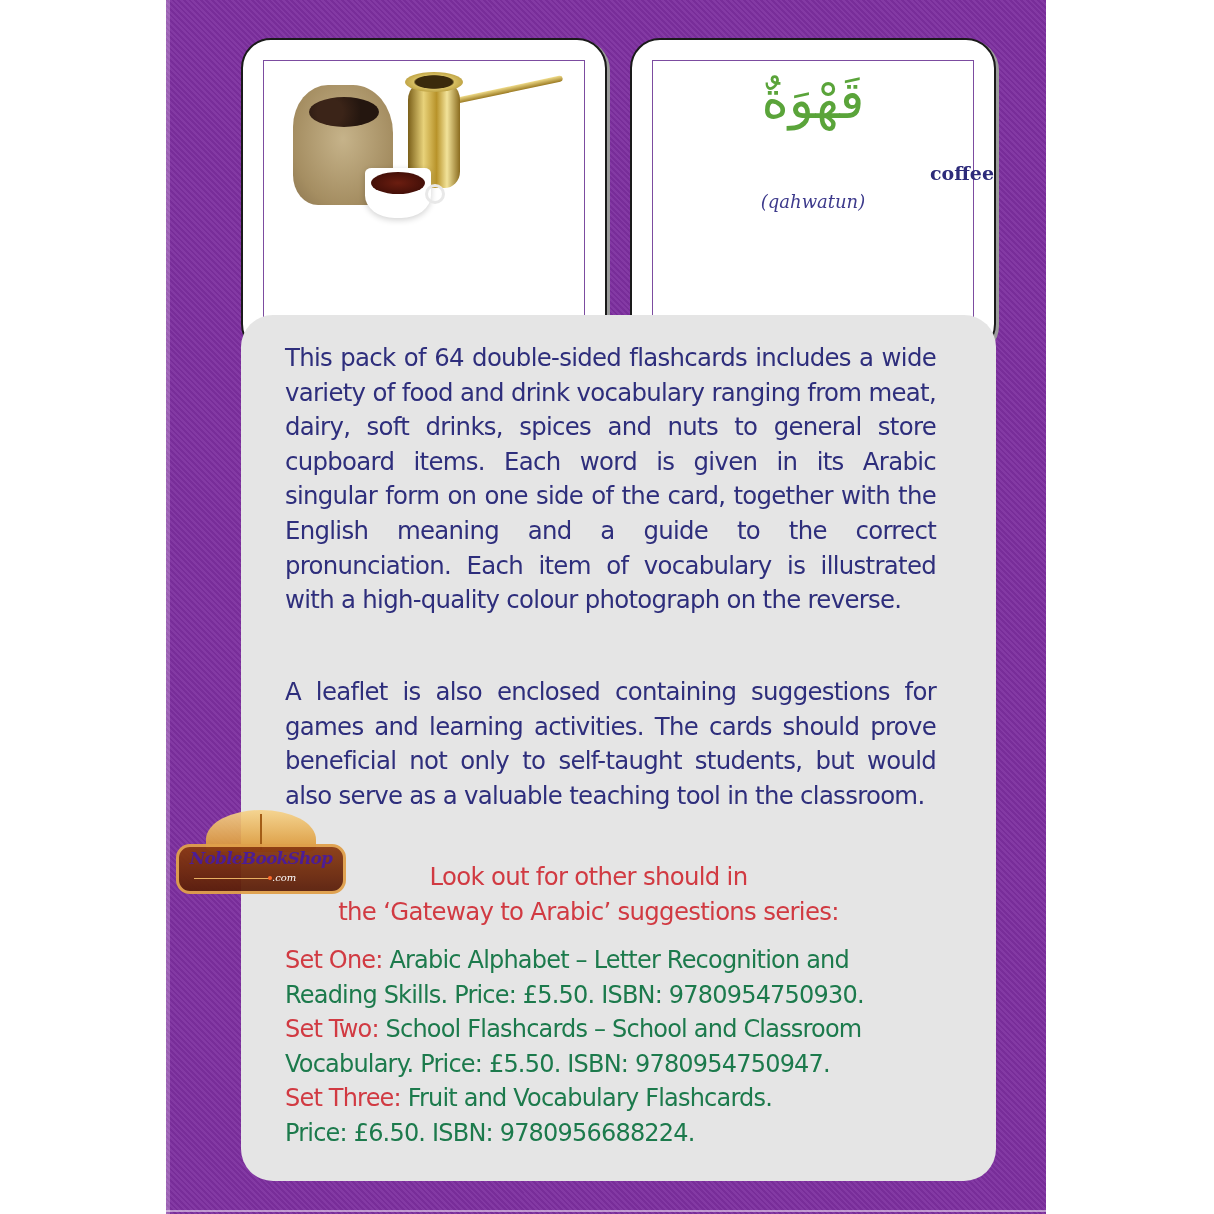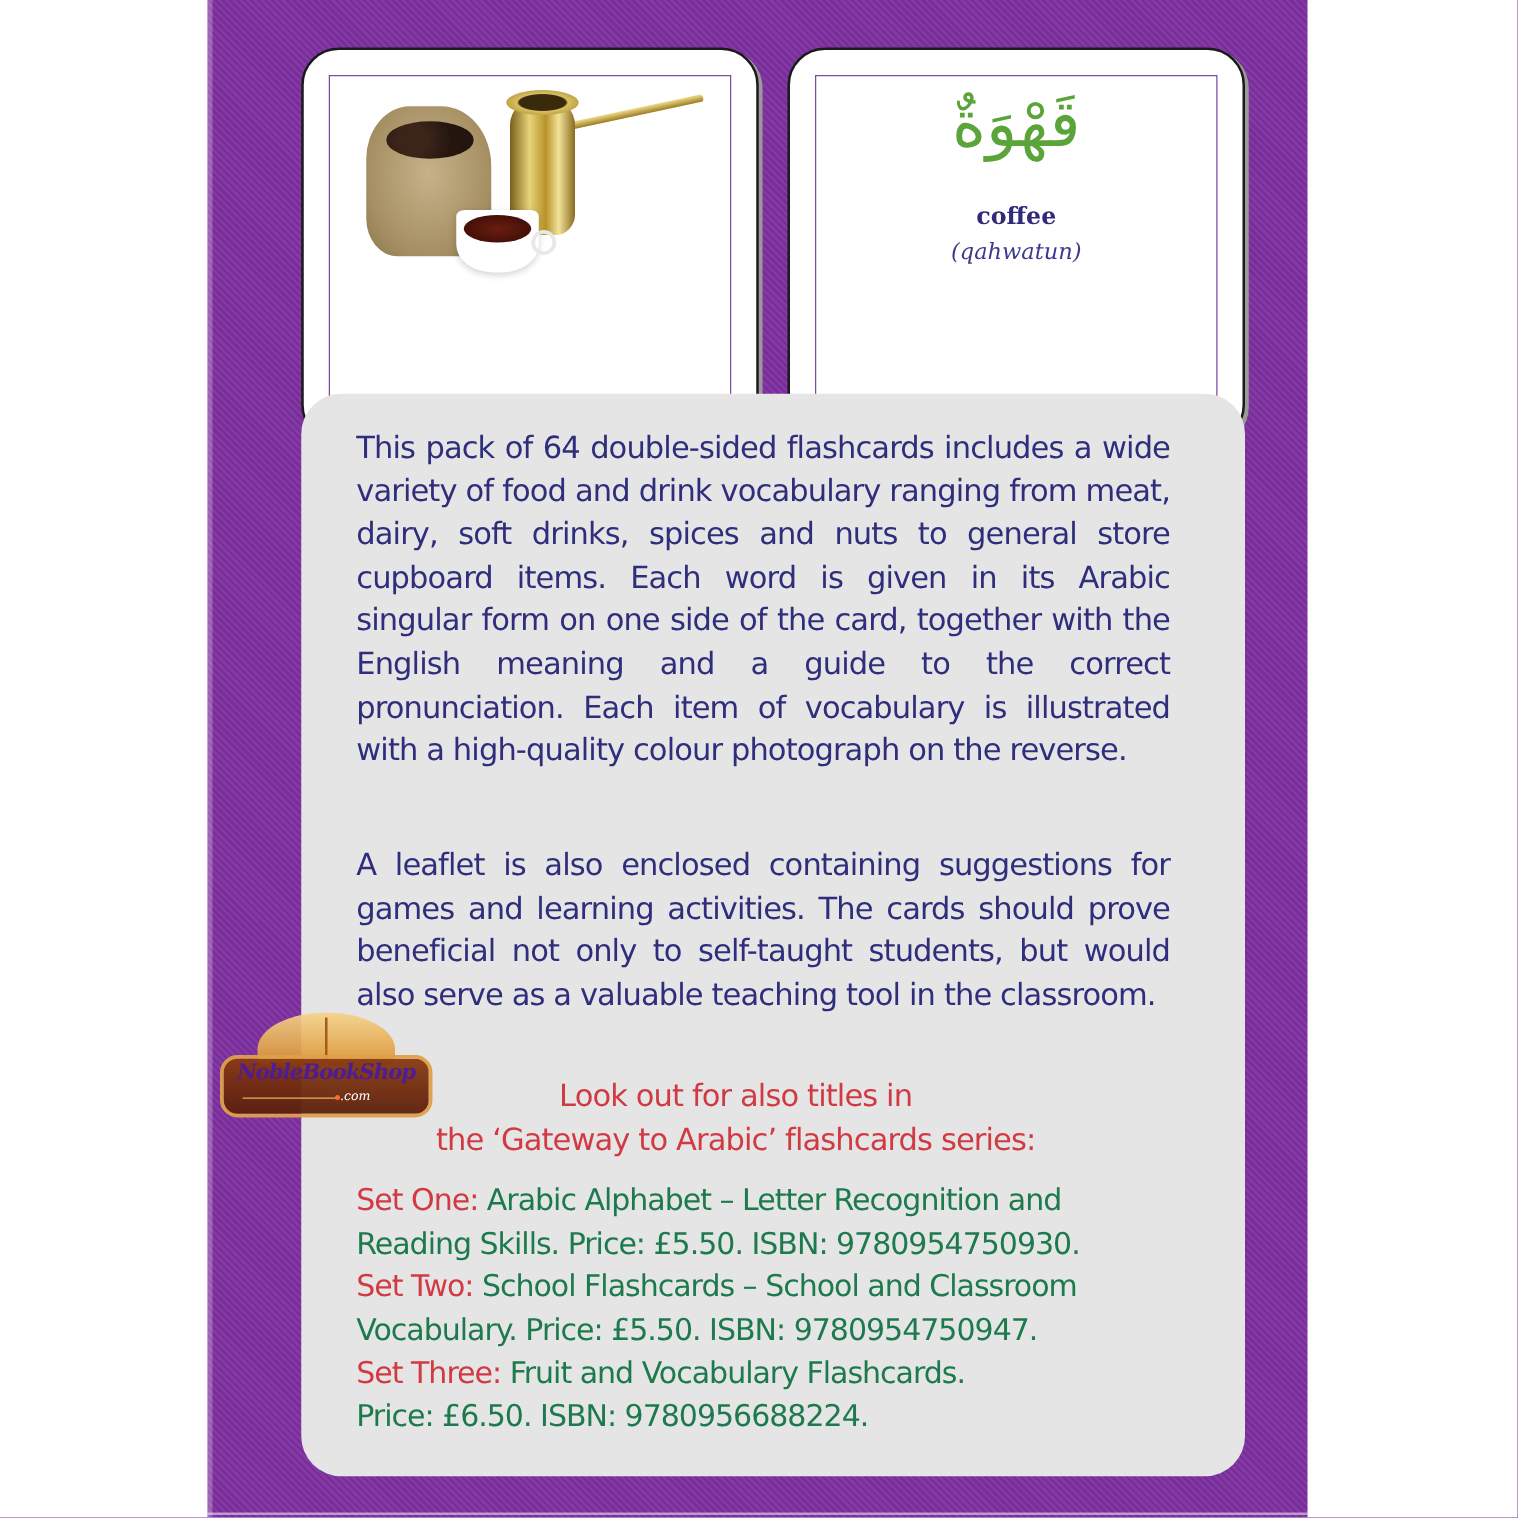--- a/index.html
+++ b/index.html
@@ -74,21 +74,21 @@
       position: absolute; left: 60px; top: 16px; width: 14px; height: 14px;
       border: 3px solid #e8e8e8; border-radius: 50%;
     }
     
     .arabic {
       position: absolute; left: 0; right: 0; top: 20px; text-align: center;
       color: #5aa43a; font-size: 52px; line-height: 80px;
       font-family: "DejaVu Sans", sans-serif;
     }
     .english {
-      position: absolute; left: 0; right: 0; top: 122px; text-align: center;
+      position: absolute; left: 0; right: 0; top: 122px; text-align: right;
       color: #2d2b7a; font-weight: bold; font-size: 19px;
       font-family: "DejaVu Serif", serif;
     }
     .translit {
       position: absolute; left: 0; right: 0; top: 151px; text-align: center;
       color: #3d3a8c; font-style: italic; font-size: 18px;
       font-family: "DejaVu Serif", serif;
     }
     
     .panel {
@@ -179,22 +179,22 @@
   <div class="arabic" dir="rtl">قَهْوَةٌ</div>
   <div class="english">coffee</div>
   <div class="translit">(qahwatun)</div>
 </div>
 
 <div class="panel">
   <p class="body-text p1">This pack of 64 double-sided flashcards includes a wide variety of food and drink vocabulary ranging from meat, dairy, soft drinks, spices and nuts to general store cupboard items. Each word is given in its Arabic singular form on one side of the card, together with the English meaning and a guide to the correct pronunciation. Each item of vocabulary is illustrated with a high-quality colour photograph on the reverse.</p>
   <p class="body-text p2">A leaflet is also enclosed containing suggestions for games and learning activities. The cards should prove beneficial not only to self-taught students, but would also serve as a valuable teaching tool in the classroom.</p>
 
   <div class="promo">
-    <div>Look out for also titles in</div>
-    <div>the ‘Gateway to Arabic’ flashcards series:</div>
+    <div>Look out for other should in</div>
+    <div>the ‘Gateway to Arabic’ suggestions series:</div>
   </div>
 
   <div class="series">
     <div class="row"><span class="label">Set One:</span><span> Arabic Alphabet – Letter Recognition and</span></div>
     <div class="row">Reading Skills. Price: £5.50. ISBN: 9780954750930.</div>
     <div class="row"><span class="label">Set Two:</span><span> School Flashcards – School and Classroom</span></div>
     <div class="row">Vocabulary. Price: £5.50. ISBN: 9780954750947.</div>
     <div class="row"><span class="label">Set Three:</span><span> Fruit and Vocabulary Flashcards.</span></div>
     <div class="row">Price: £6.50. ISBN: 9780956688224.</div>
   </div>

